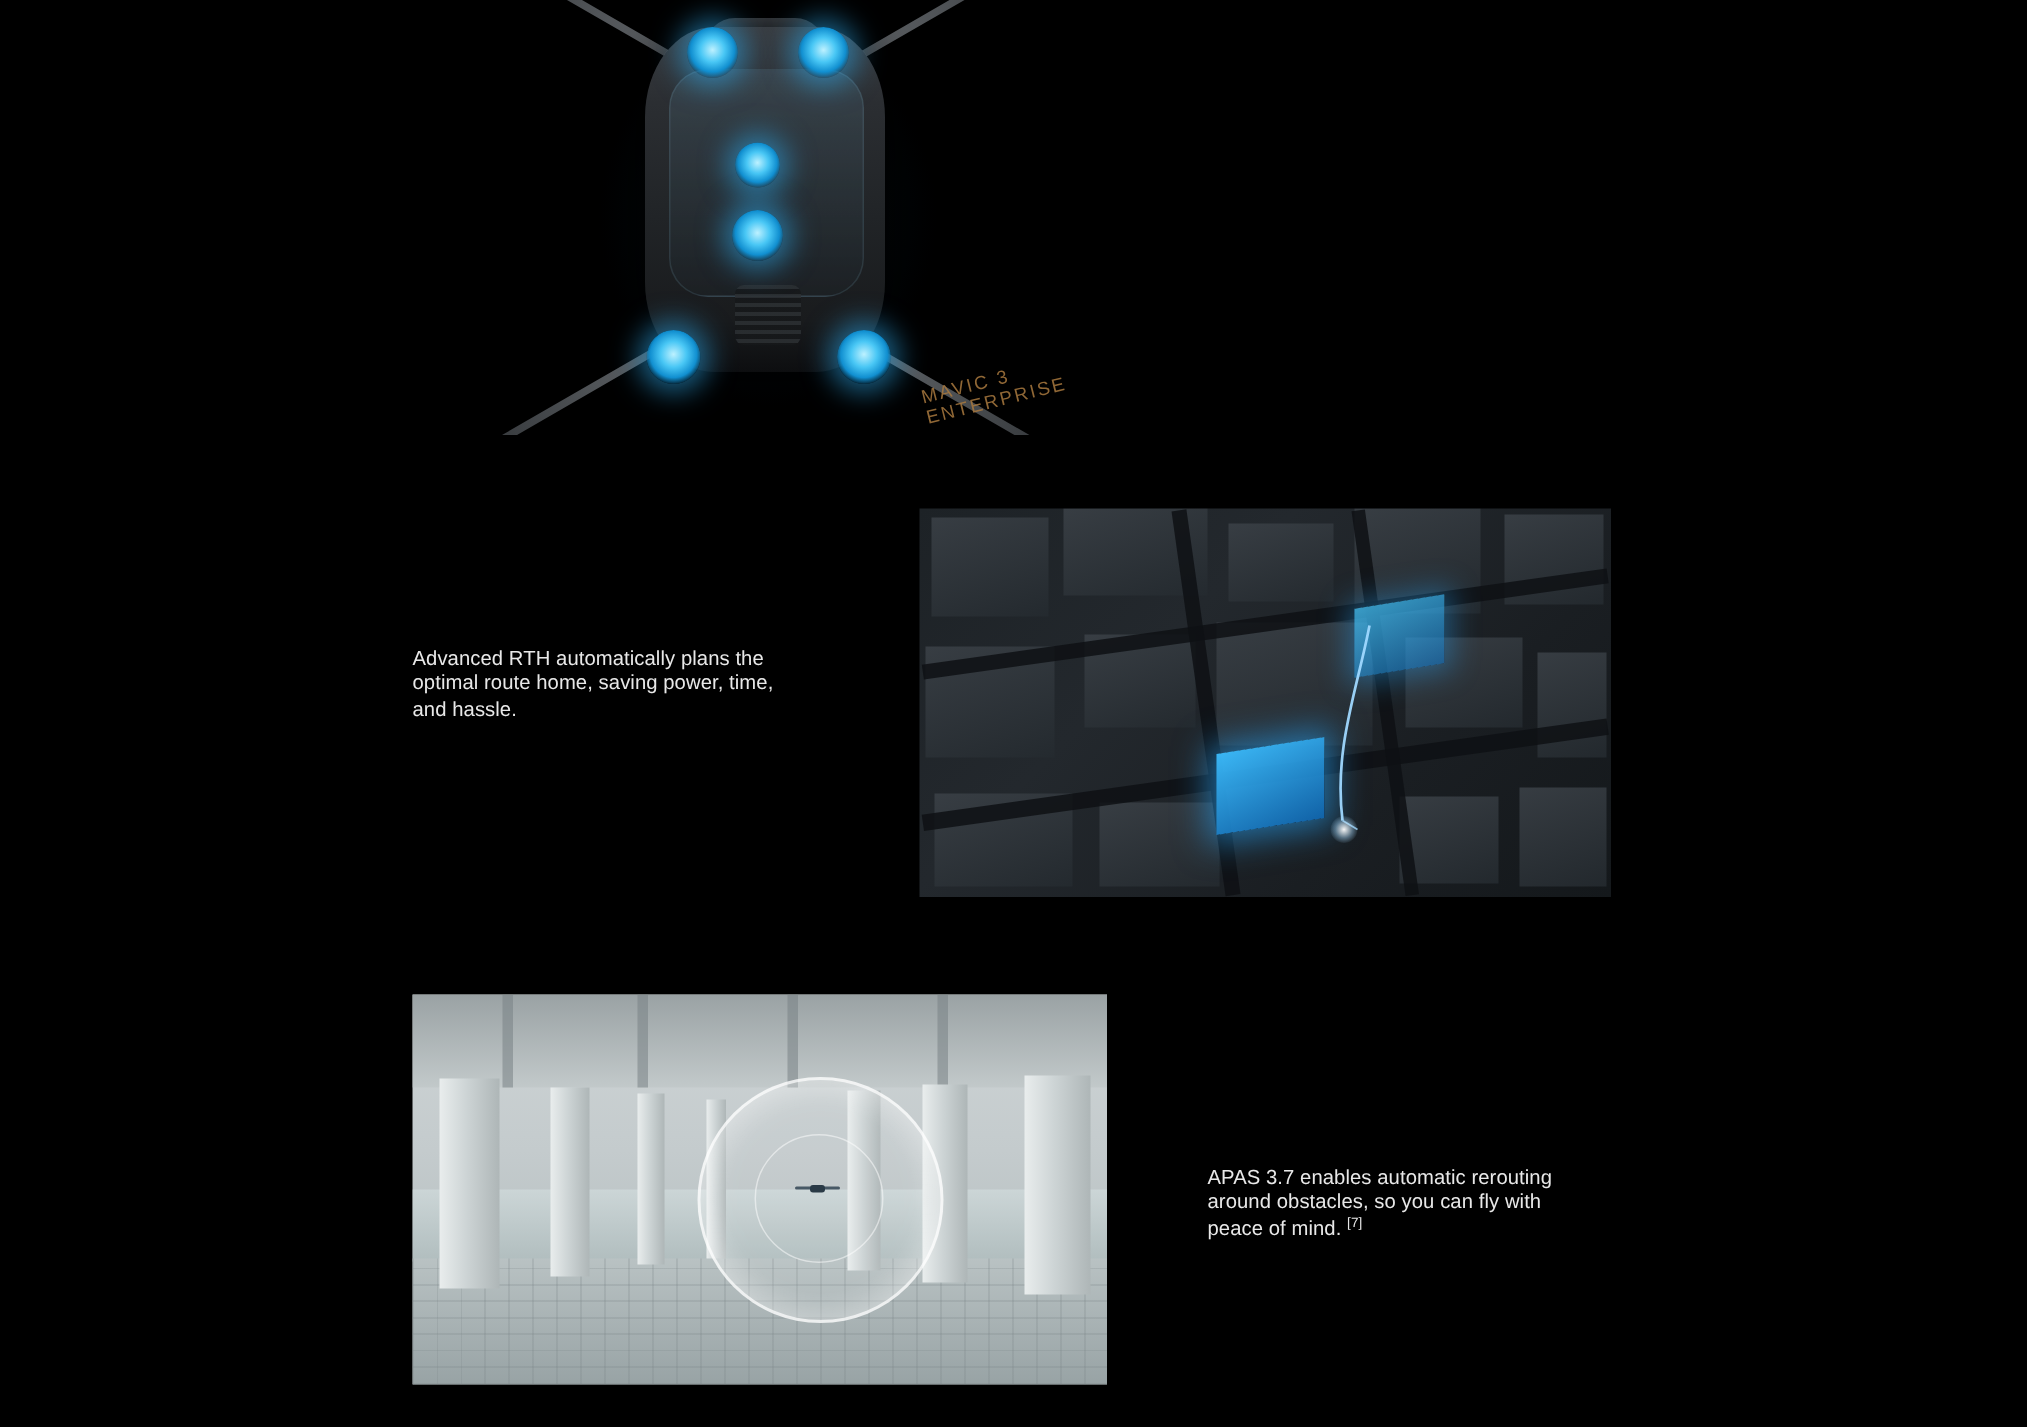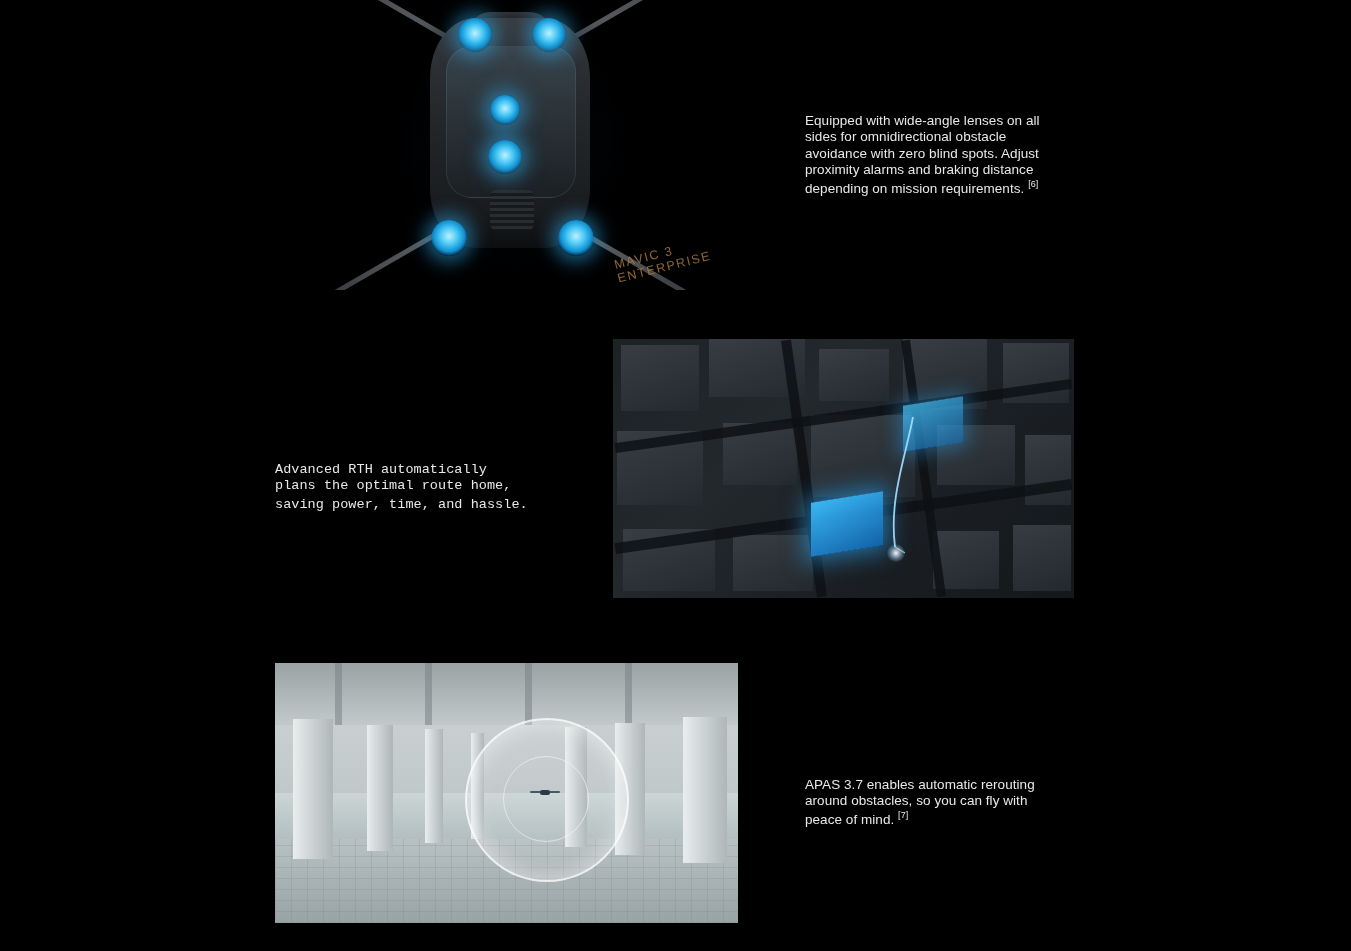--- a/index.html
+++ b/index.html
@@ -182,23 +182,22 @@
     position: absolute;
     left: 274px;
     top: 205px;
     width: 18px;
     height: 18px;
     border-radius: 50%;
     background: radial-gradient(circle, rgba(255,255,255,0.95) 0%, rgba(170,220,255,0.4) 45%, rgba(0,0,0,0) 75%);
   }
   #cap2 {
     left: 275px;
-    top: 462px;
+    top: 431px;
     width: 260px;
-    font-family: Liberation Mono, monospace;
   }
 
   
   #apas-image {
     position: absolute;
     left: 275px;
     top: 663px;
     width: 463px;
     height: 260px;
     overflow: hidden;
@@ -307,24 +306,20 @@
     <div class="sensor s1"></div>
     <div class="sensor s2"></div>
     <div class="sensor s3"></div>
     <div class="sensor s4"></div>
     <div class="sensor s5"></div>
     <div class="sensor s6"></div>
 
     <div class="model-text">MAVIC 3 ENTERPRISE</div>
   </div>
 
-  <div class="caption" id="cap1">
-    <span>Equipped with wide-angle lenses on all sides for omnidirectional obstacle avoidance with zero blind spots. Adjust proximity alarms and braking distance depending on mission requirements.</span>
-    <sup>[6]</sup>
-  </div>
 </div>
 
 <div class="section">
 
   <div id="rth-image">
     <div class="city-block" style="left:8px;  top:6px;   width:78px;  height:66px;"></div>
     <div class="city-block" style="left:96px; top:0px;   width:96px;  height:58px;"></div>
     <div class="city-block" style="left:206px;top:10px;  width:70px;  height:52px;"></div>
     <div class="city-block" style="left:290px;top:0px;   width:84px;  height:70px;"></div>
     <div class="city-block" style="left:390px;top:4px;   width:66px;  height:60px;"></div>

